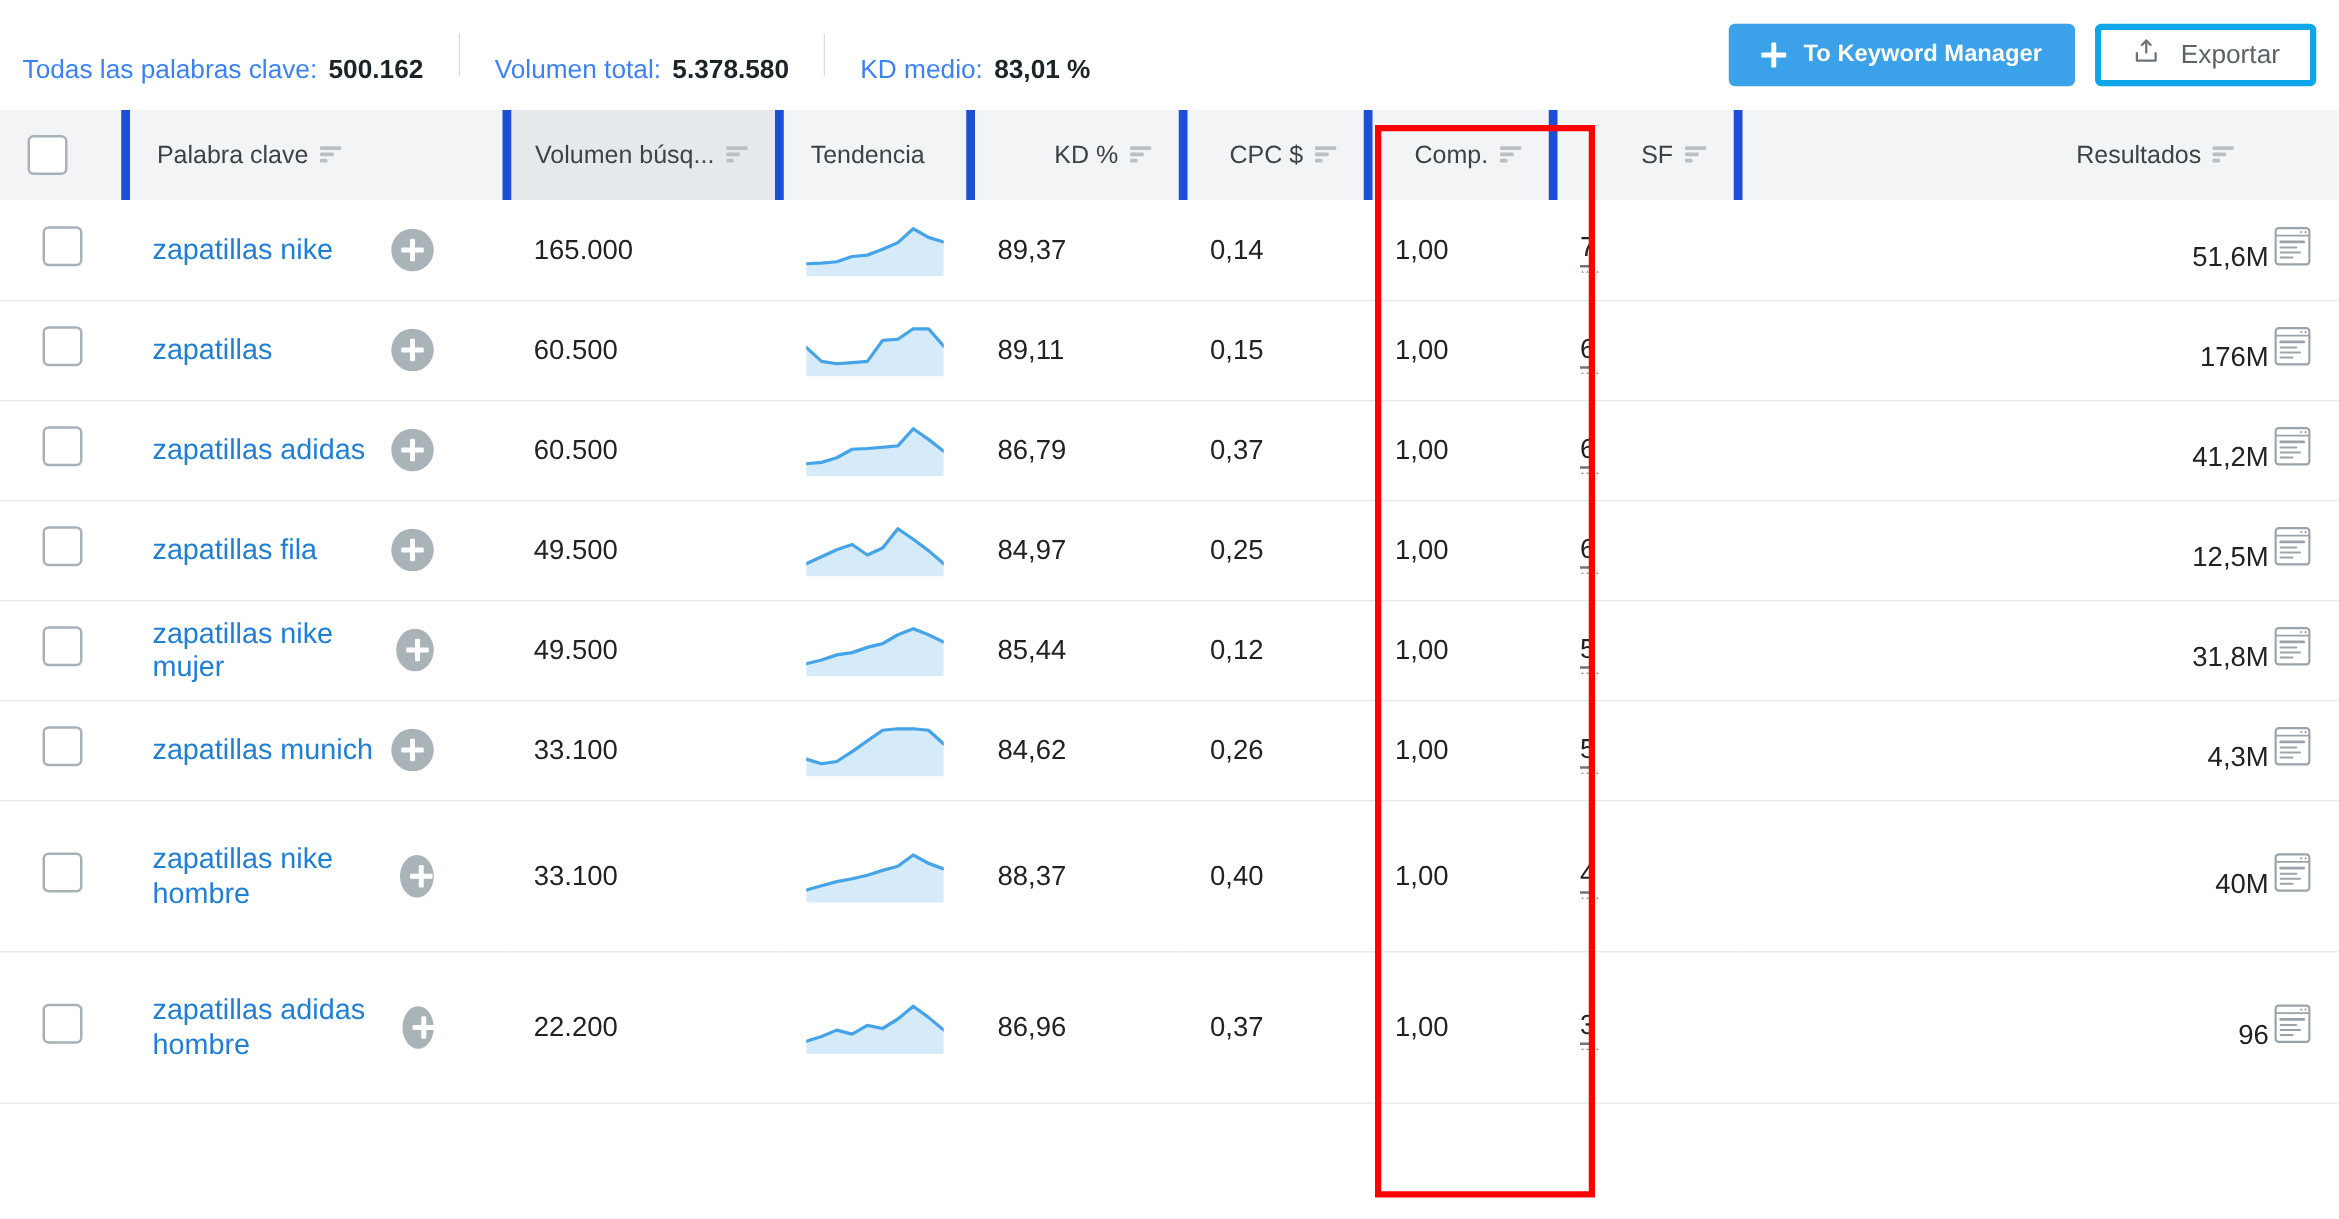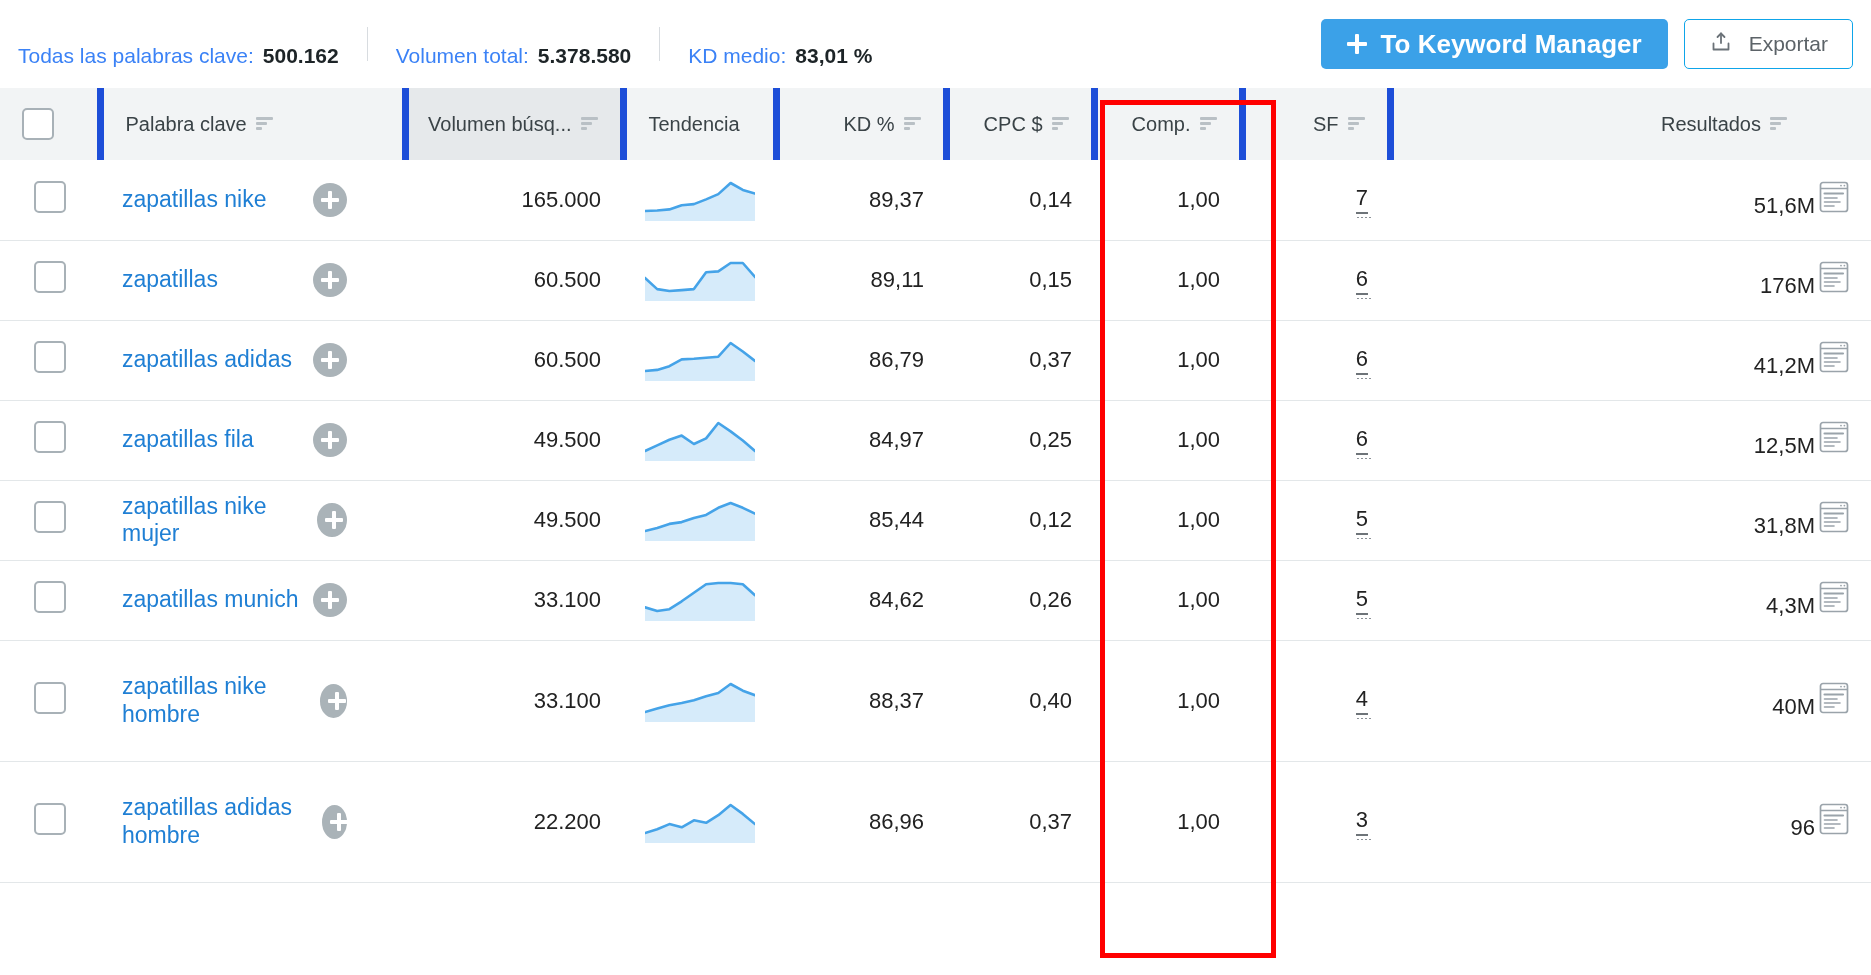--- a/index.html
+++ b/index.html
@@ -68,21 +68,21 @@
   .btn-primary {
     display: flex;
     align-items: center;
     gap: 14px;
     background: #3ba1e8;
     color: #ffffff;
     border: none;
     border-radius: 5px;
     height: 50px;
     padding: 0 26px;
-    font-size: 26px;
+    font-size: 19px;
     font-weight: 600;
     cursor: pointer;
     font-family: "Liberation Sans", sans-serif;
     white-space: nowrap;
   }
   .btn-primary .plusglyph {
     display: inline-block;
     position: relative;
     width: 20px;
     height: 20px;
@@ -99,21 +99,21 @@
   }
   .btn-primary .plusglyph::after {
     top: 0; left: 8px; height: 20px; width: 4px;
   }
   .btn-secondary {
     display: flex;
     align-items: center;
     gap: 16px;
     background: #ffffff;
     color: #5c6368;
-    border: 1px solid #0ea5e9;
+    border: 5px solid #0ea5e9;
     border-radius: 5px;
     height: 50px;
     padding: 0 24px;
     font-size: 21px;
     font-weight: 400;
     cursor: pointer;
     font-family: "Liberation Sans", sans-serif;
     white-space: nowrap;
   }
 
@@ -173,21 +173,21 @@
     color: #222222;
     padding: 0 22px;
     box-sizing: border-box;
     border-bottom: 1px solid #e3e7e9;
     vertical-align: middle;
     background: #ffffff;
   }
   #table tbody tr { height: 80px; }
   #table tbody tr.tall { height: 121px; }
 
-  td.num { text-align: right; font-size: 23px; }
+  td.num { text-align: left; font-size: 23px; }
 
   .kw-link {
     color: #1f7fd4;
     font-size: 23px;
     text-decoration: none;
     cursor: pointer;
     line-height: 1.18;
     display: inline-block;
   }
 

